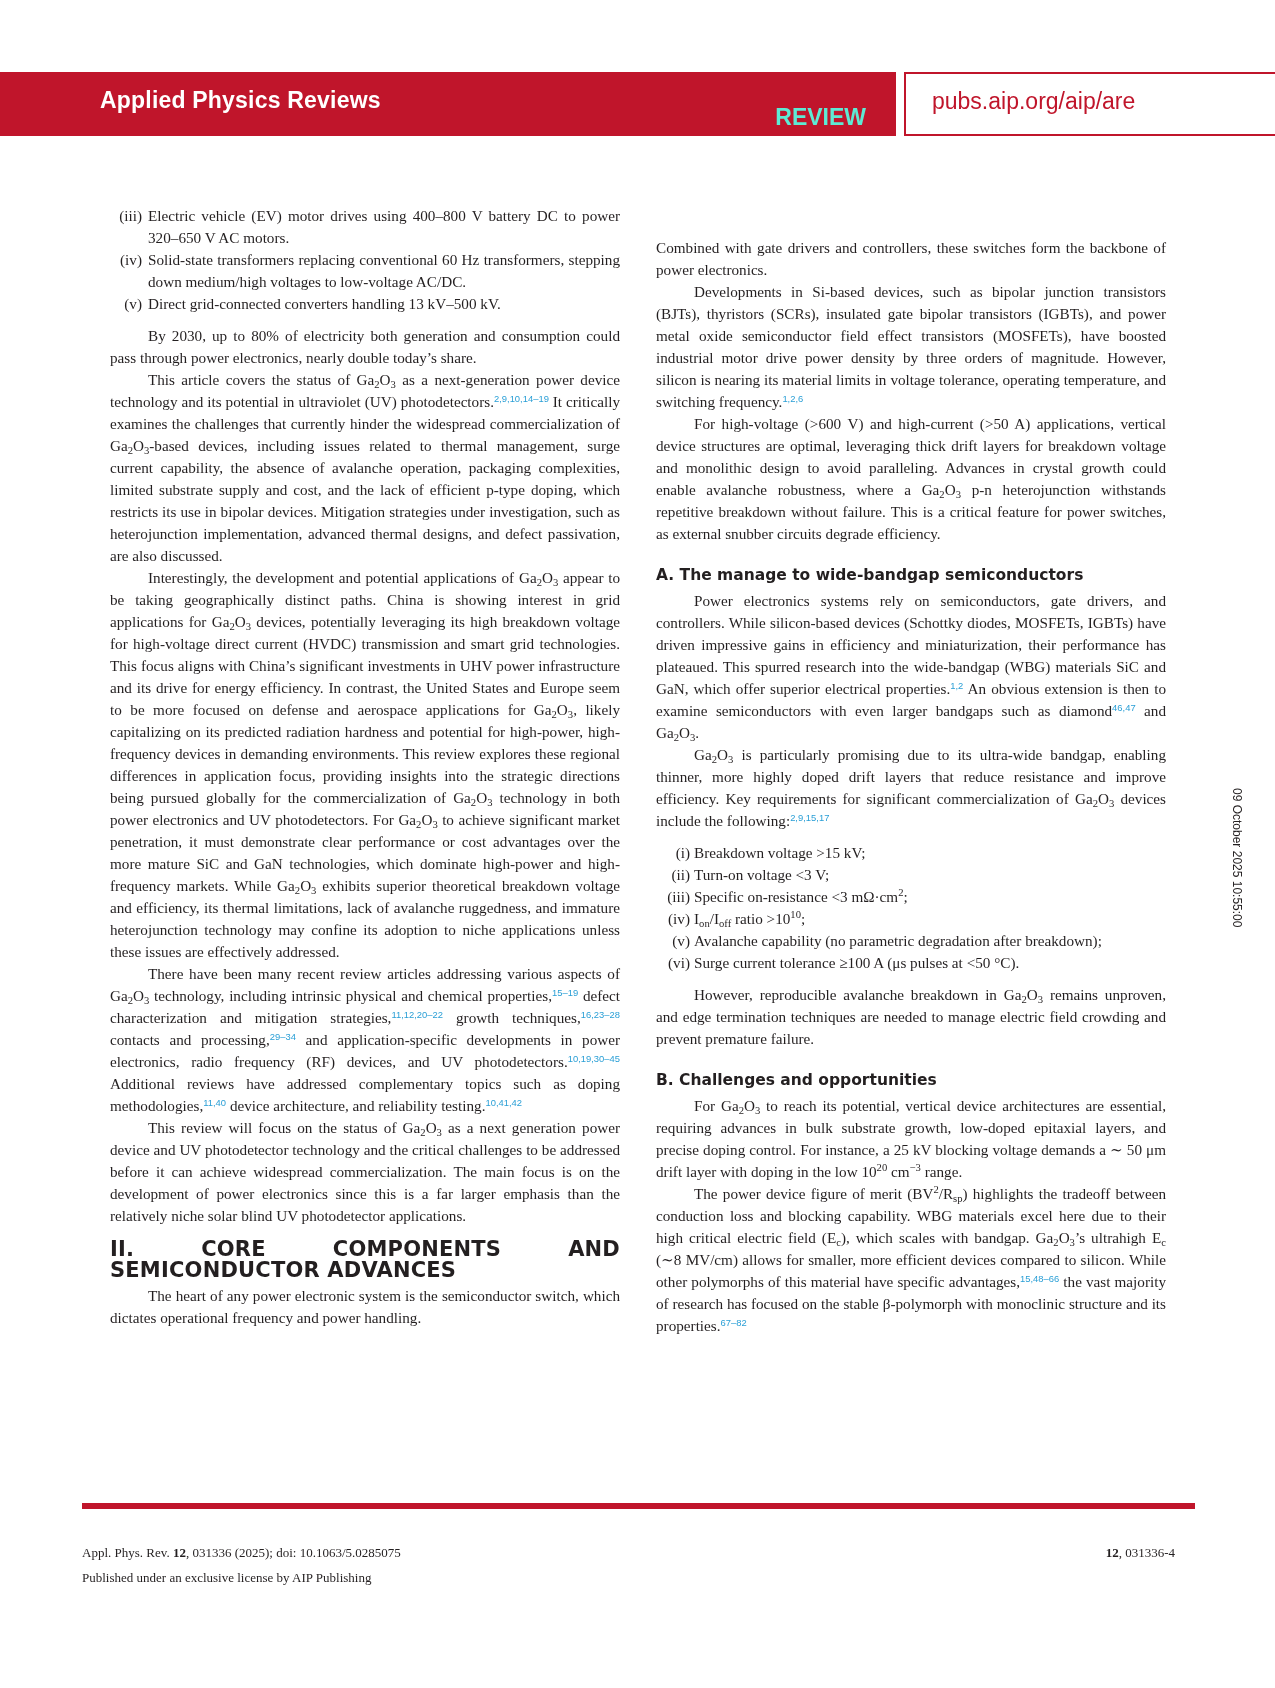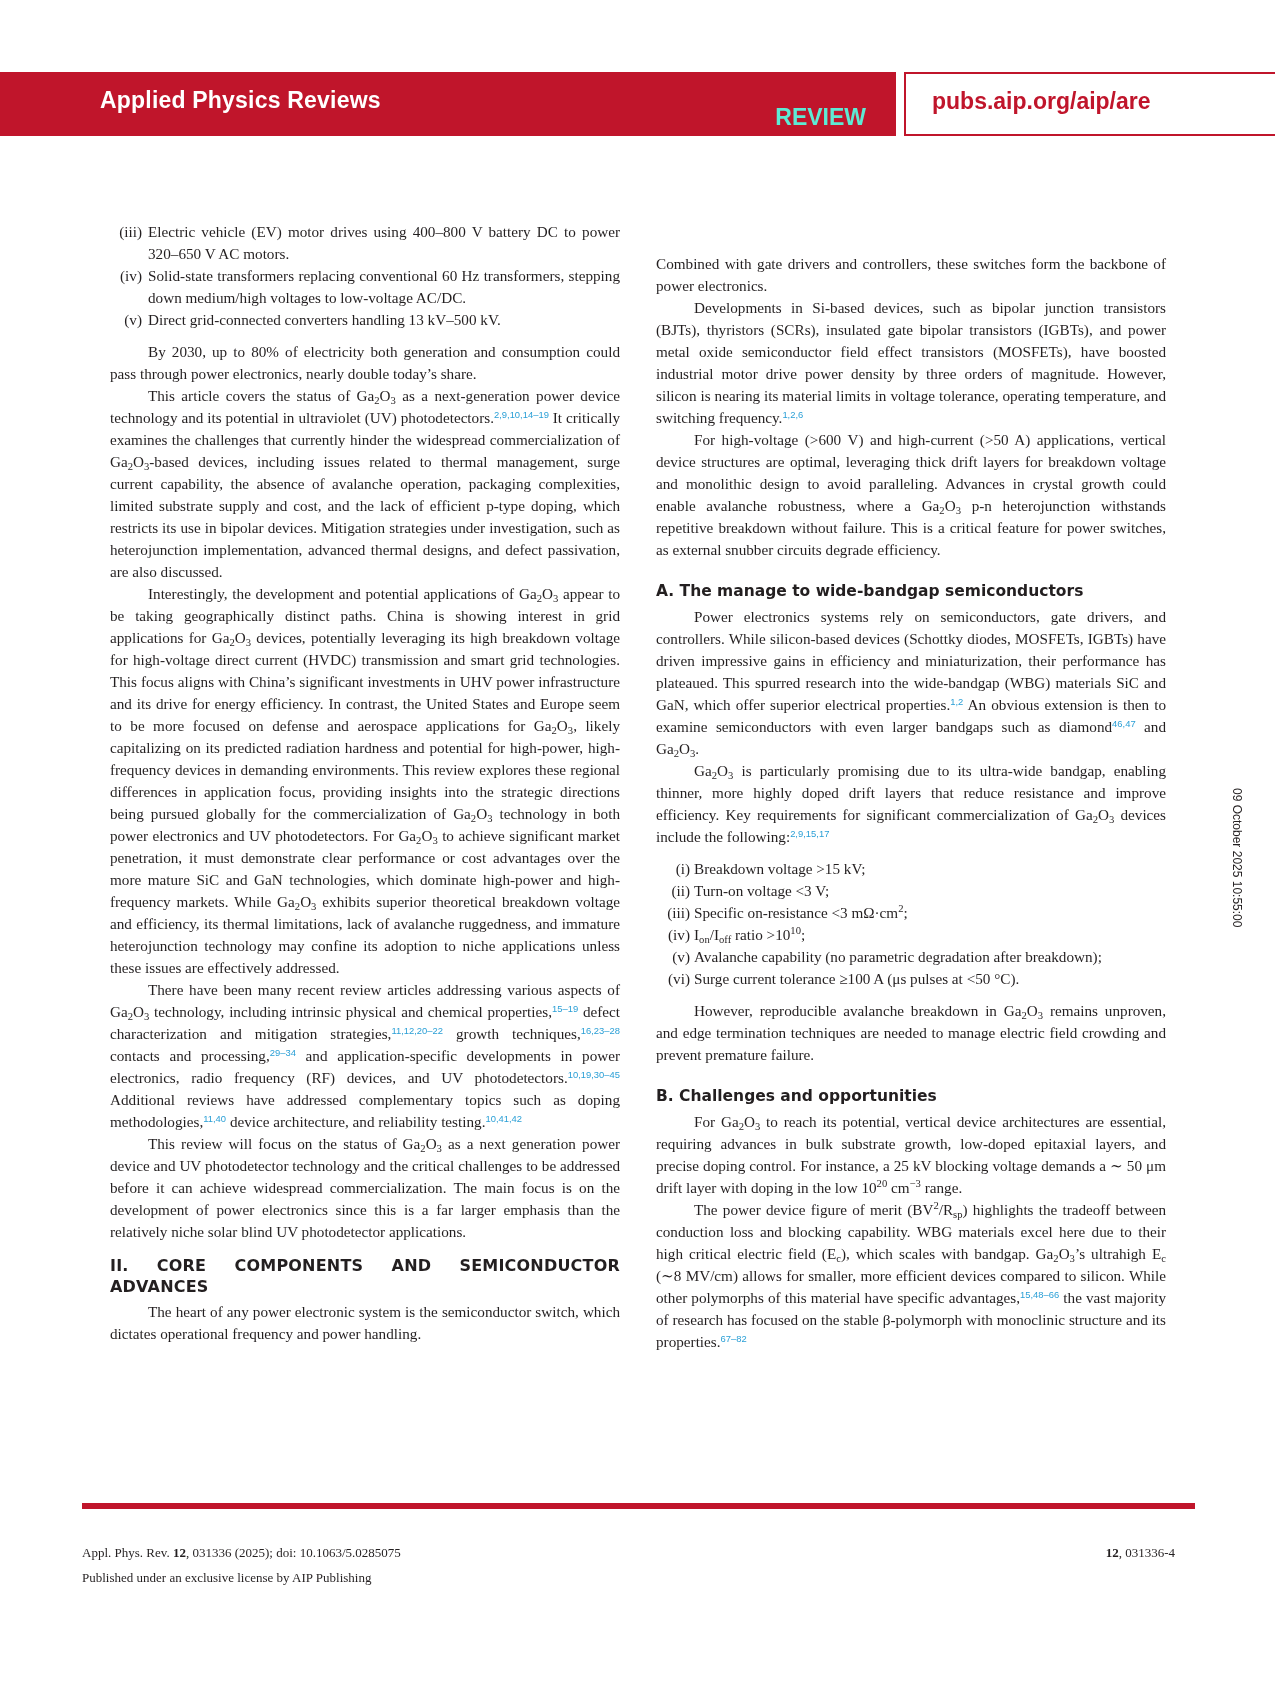--- a/index.html
+++ b/index.html
@@ -7,31 +7,31 @@
          font-family:"Liberation Serif","DejaVu Serif",serif; color:#231f20; }
   .header { position:absolute; left:0; top:72px; width:1026px; height:64px; }
   .hdr-red { position:absolute; left:0; top:0; width:896px; height:64px; background:#c0152b; }
   .hdr-journal { position:absolute; left:100px; top:15px; font-family:"Liberation Sans",sans-serif;
                  font-weight:bold; font-size:23px; color:#fff; letter-spacing:0.2px; }
   .hdr-review { position:absolute; right:30px; top:32px; font-family:"Liberation Sans",sans-serif;
                 font-weight:bold; font-size:23px; color:#5eead4; }
   .hdr-urlbox { position:absolute; left:904px; top:0; width:371px; height:60px;
                 border:2px solid #c0152b; border-right:none; background:#fff; }
   .hdr-url { position:absolute; left:26px; top:14px; font-family:"Liberation Sans",sans-serif;
-             font-weight:bold; font-size:23px; color:#c0152b; }
+             font-weight:normal; font-size:23px; color:#c0152b; }
 
-  .col { position:absolute; top:221px; width:510px; font-size:15.2px; line-height:22px;
+  .col { position:absolute; top:205px; width:510px; font-size:15.2px; line-height:22px;
          text-align:justify; hyphens:auto; }
   .col-left { left:110px; }
   .col-right { left:656px; }
   .col p { margin:0; text-indent:38px; }
   .col p.noindent { text-indent:0;margin-top:32px; }
   .col h2, .col h3 { font-family:"DejaVu Sans","Liberation Sans",sans-serif; font-weight:bold;
          margin:0; color:#231f20; }
-  .col h2 { font-size:16px; line-height:21px; margin-top:12px; margin-bottom:4px; letter-spacing:0.2px; }
+  .col h2 { font-size:21px; line-height:21px; margin-top:12px; margin-bottom:4px; letter-spacing:0.2px; }
   .col h3 { font-size:15.5px; line-height:21px; margin-top:20px; margin-bottom:4px; }
   sub { font-size:0.7em; vertical-align:-0.25em; line-height:0; }
   sup { font-size:0.7em; vertical-align:0.55em; line-height:0; }
   sup.cite { color:#2a9fd6; font-family:Liberation Sans, sans-serif; font-size:0.62em; }
 
   ol.roman { list-style:none; margin:0; padding:0; }
   ol.roman li { position:relative; padding-left:38px; }
   ol.roman li .num { position:absolute; left:0; width:34px; text-align:right; }
   ol.roman.right-list { margin:10px 0 10px 0; }
   ol.roman.left-list li .num { width:32px; }

